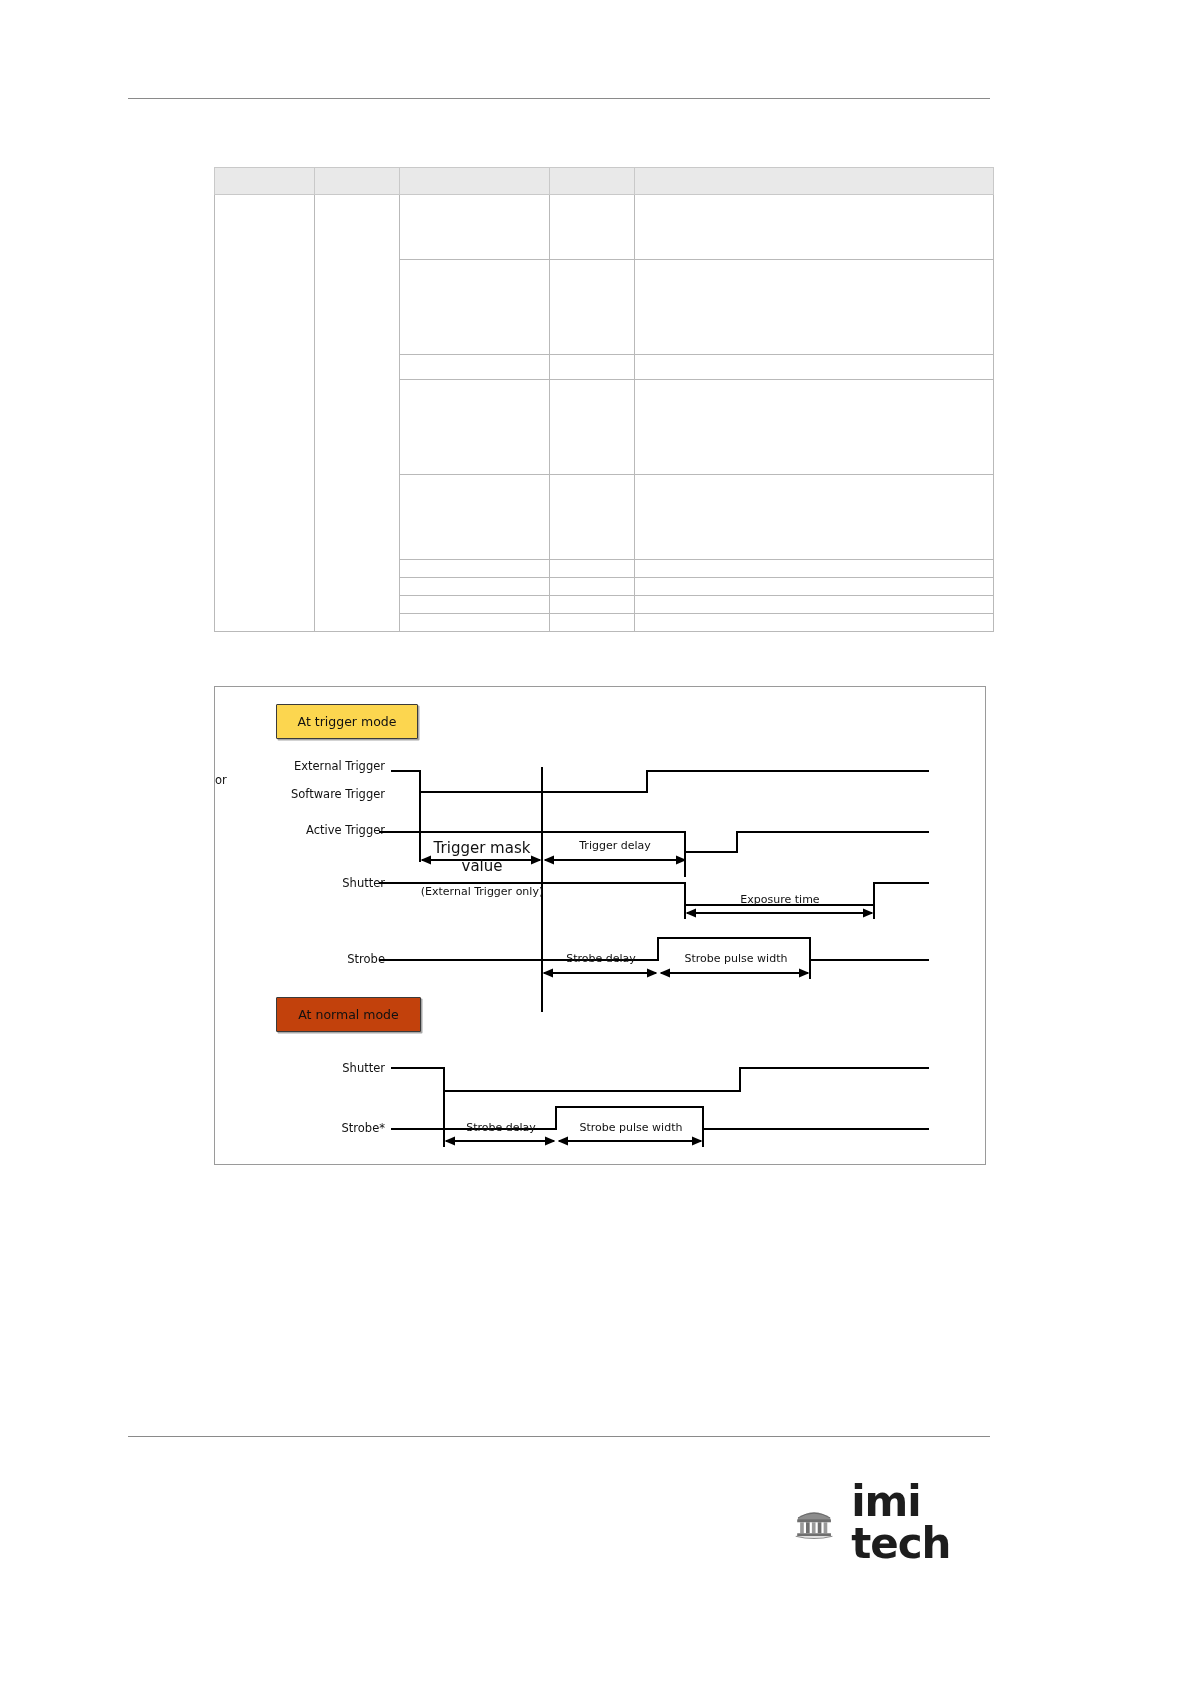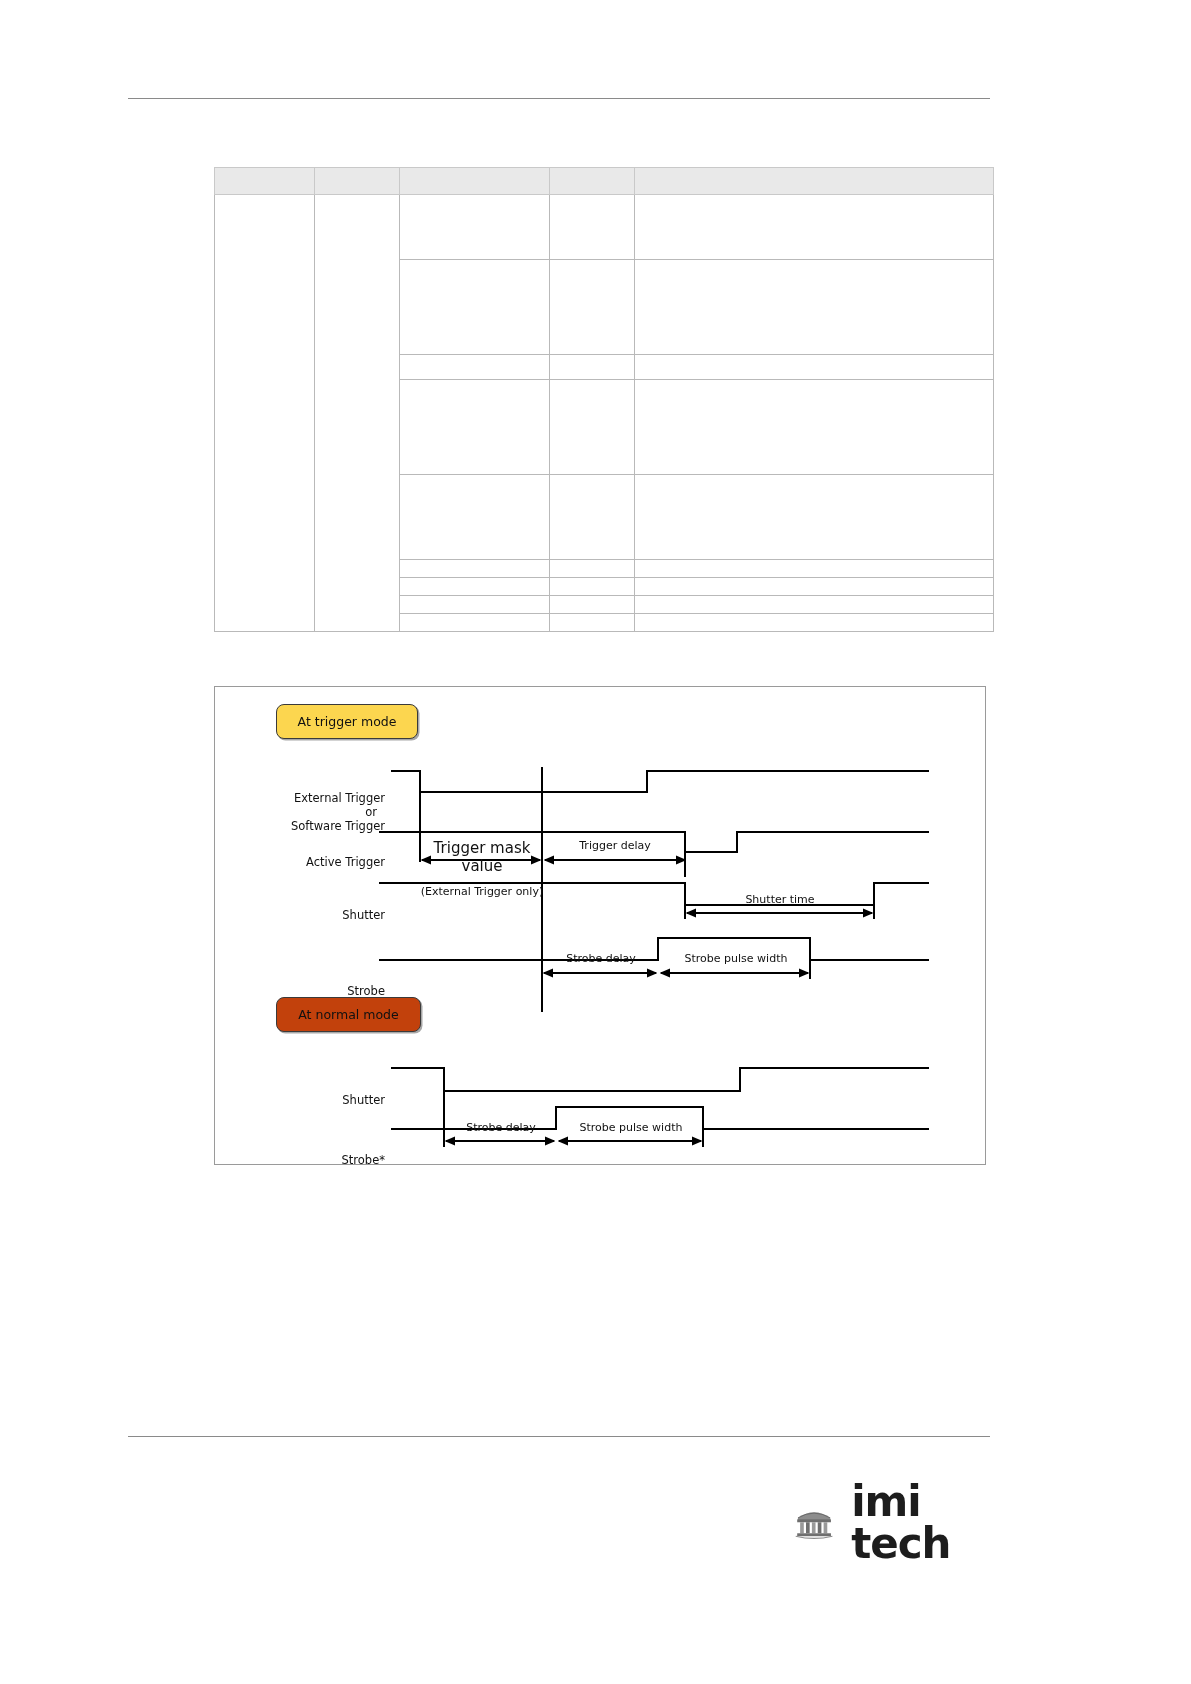--- a/index.html
+++ b/index.html
@@ -50,21 +50,21 @@
     left:214px; top:686px;
     width:770px; height:477px;
     border:1px solid #9a9a9a;
     background:#ffffff;
   }
   .diagram-frame svg { display:block; }
 
   .badge {
     position:absolute;
     border:1.4px solid #3a3a3a;
-    border-radius:8px;
+    border-radius:1px;
     font-size:12.5px;
     color:#111;
     display:flex;
     align-items:center;
     justify-content:center;
     box-shadow:1.5px 1.5px 0 rgba(60,60,60,.45);
     font-family:"DejaVu Sans", sans-serif;
   }
   #badge-trigger {
     left:61px; top:17px; width:140px; height:33px;
@@ -75,21 +75,20 @@
     background:#c2410c;
   }
 
   
   .sig-label {
     position:absolute;
     font-size:11.5px;
     color:#111;
     text-align:right;
     white-space:nowrap;
-    margin-top:32px;
   }
 
   
   .logo {
     position:absolute;
     left:795px; top:1494px;
     width:190px; height:58px;
     display:flex; align-items:center; gap:18px;
   }
   .logo-word {
@@ -176,21 +175,21 @@
     </tbody>
   </table>
 
   <div class="diagram-frame">
 
     <div class="badge" id="badge-trigger">At trigger mode</div>
     <div class="badge" id="badge-normal">At normal mode</div>
 
     <div class="sig-label" style="left:0px; top:72px; width:170px;">
       <div>External Trigger</div>
-      <div style="text-align:right; padding-right:8px;">or</div>
+      <div style="text-align:left; padding-right:8px;">or</div>
       <div>Software Trigger</div>
     </div>
     <div class="sig-label" style="left:0px; top:136px; width:170px;">Active Trigger</div>
     <div class="sig-label" style="left:0px; top:189px; width:170px;">Shutter</div>
     <div class="sig-label" style="left:0px; top:265px; width:170px;">Strobe</div>
 
     <div class="sig-label" style="left:0px; top:374px; width:170px;">Shutter</div>
     <div class="sig-label" style="left:0px; top:434px; width:170px;">Strobe*</div>
 
     <svg width="770" height="477" viewBox="0 0 770 477" style="position:absolute; left:0; top:0;">
@@ -238,21 +237,21 @@
 
         <line x1="344" y1="454" x2="486" y2="454" stroke-width="1.3" marker-start="url(#ahs)" marker-end="url(#ah)"></line>
         <path d="M488,442 L488,460" stroke-width="1.3"></path>
       </g>
     </svg>
 
     <div style="position:absolute; left:207px; top:152px; width:120px; text-align:center; font-size:15px; color:#111;">Trigger mask value</div>
     <div style="position:absolute; left:203px; top:151px; width:128px; text-align:center; font-size:11px; color:#111;margin-top:47px;">(External Trigger only)</div>
     <div style="position:absolute; left:332px; top:152px; width:136px; text-align:center; font-size:11px; color:#111;">Trigger delay</div>
 
-    <div style="position:absolute; left:472px; top:206px; width:186px; text-align:center; font-size:11px; color:#111;">Shutter time</div>
+    <div style="position:absolute; left:472px; top:206px; width:186px; text-align:center; font-size:11px; color:#111;">Exposure time</div>
 
     <div style="position:absolute; left:330px; top:265px; width:112px; text-align:center; font-size:11px; color:#111;">Strobe delay</div>
     <div style="position:absolute; left:447px; top:265px; width:148px; text-align:center; font-size:11px; color:#111;">Strobe pulse width</div>
 
     <div style="position:absolute; left:231px; top:434px; width:110px; text-align:center; font-size:11px; color:#111;">Strobe delay</div>
     <div style="position:absolute; left:344px; top:434px; width:144px; text-align:center; font-size:11px; color:#111;">Strobe pulse width</div>
   </div>
 
   <div class="hrule" id="footer-rule"></div>
 

